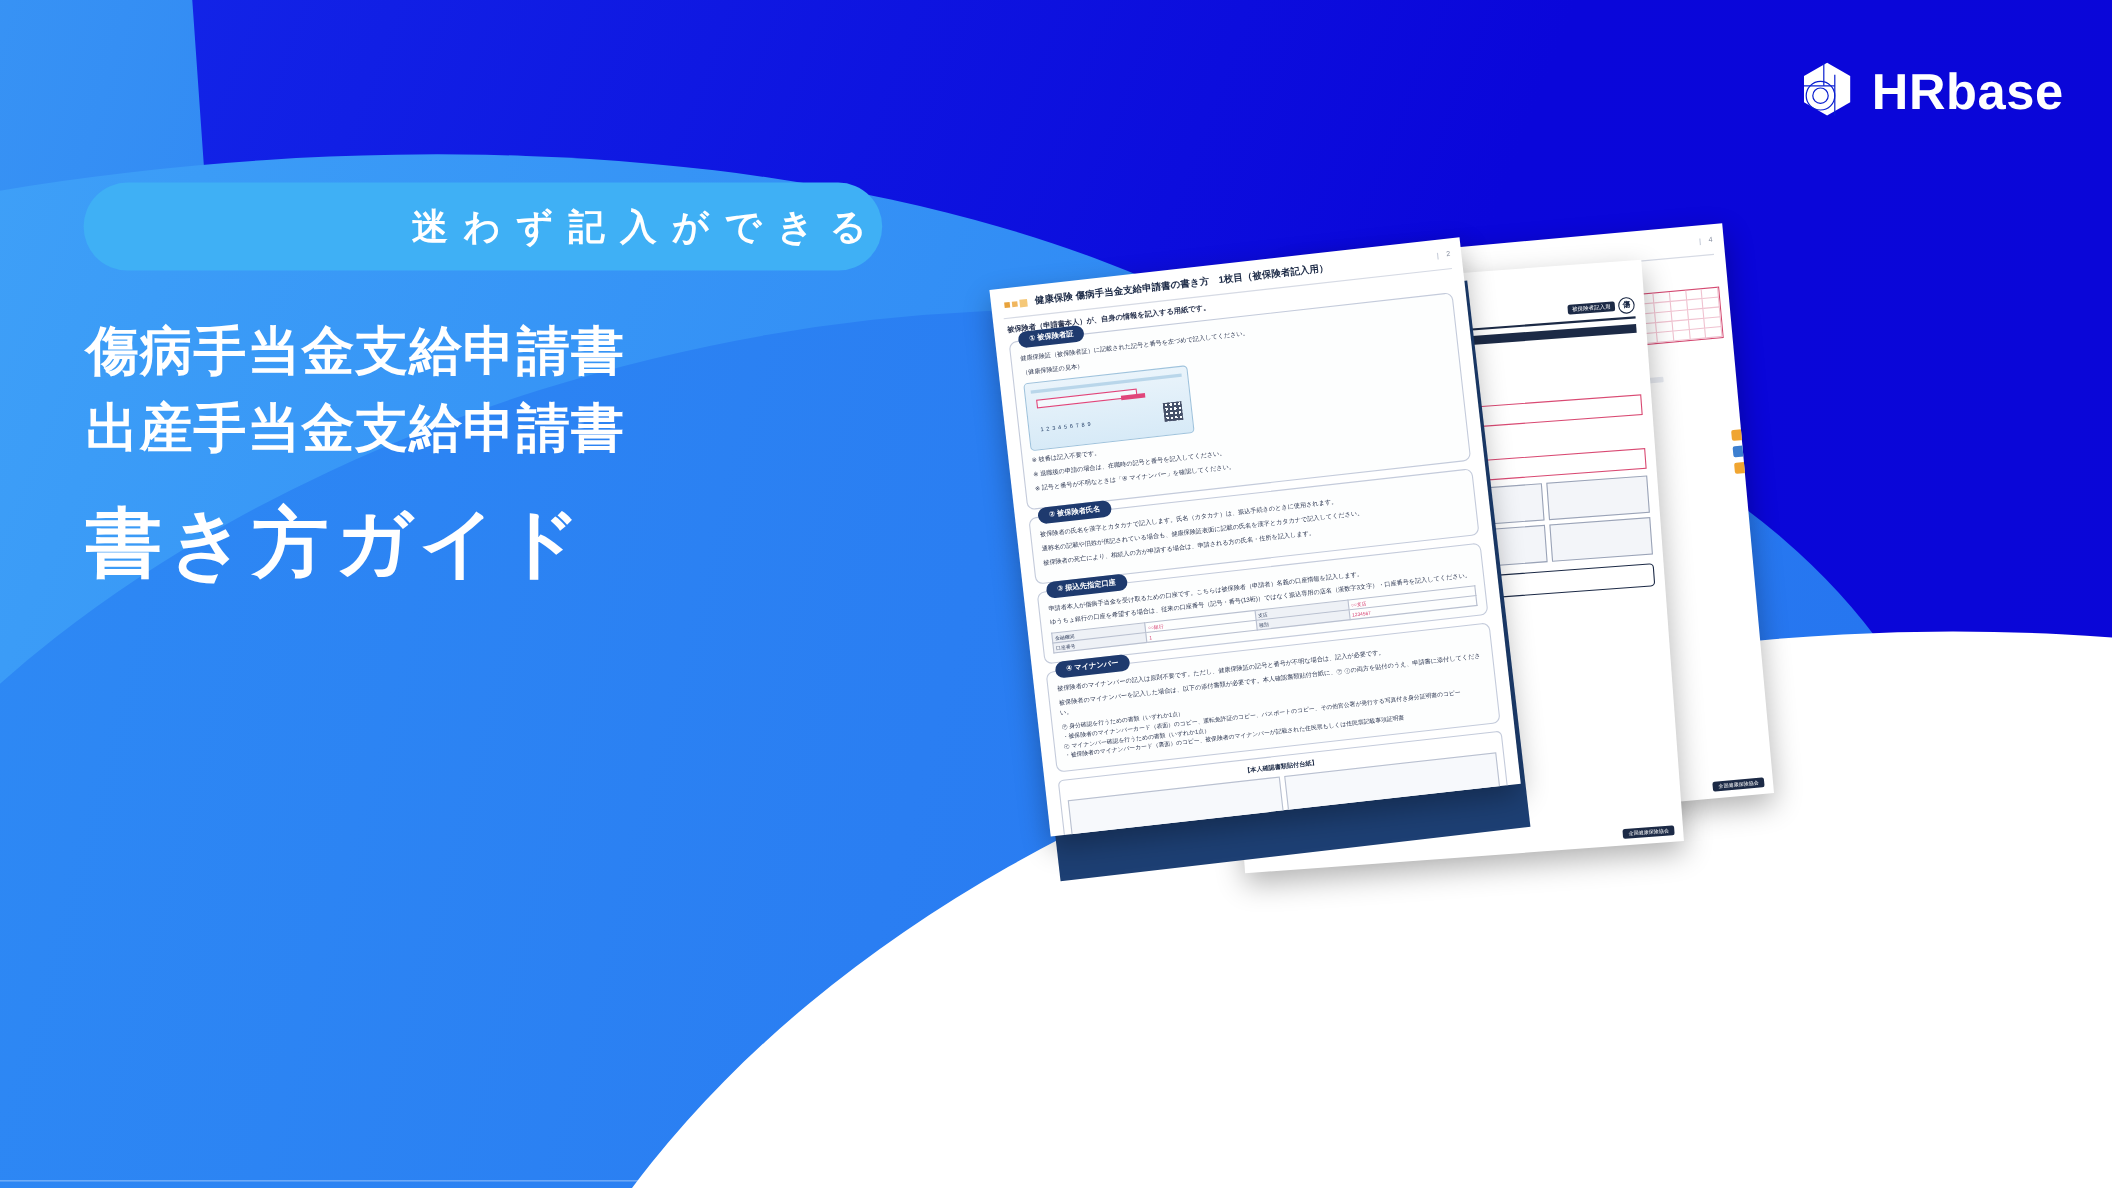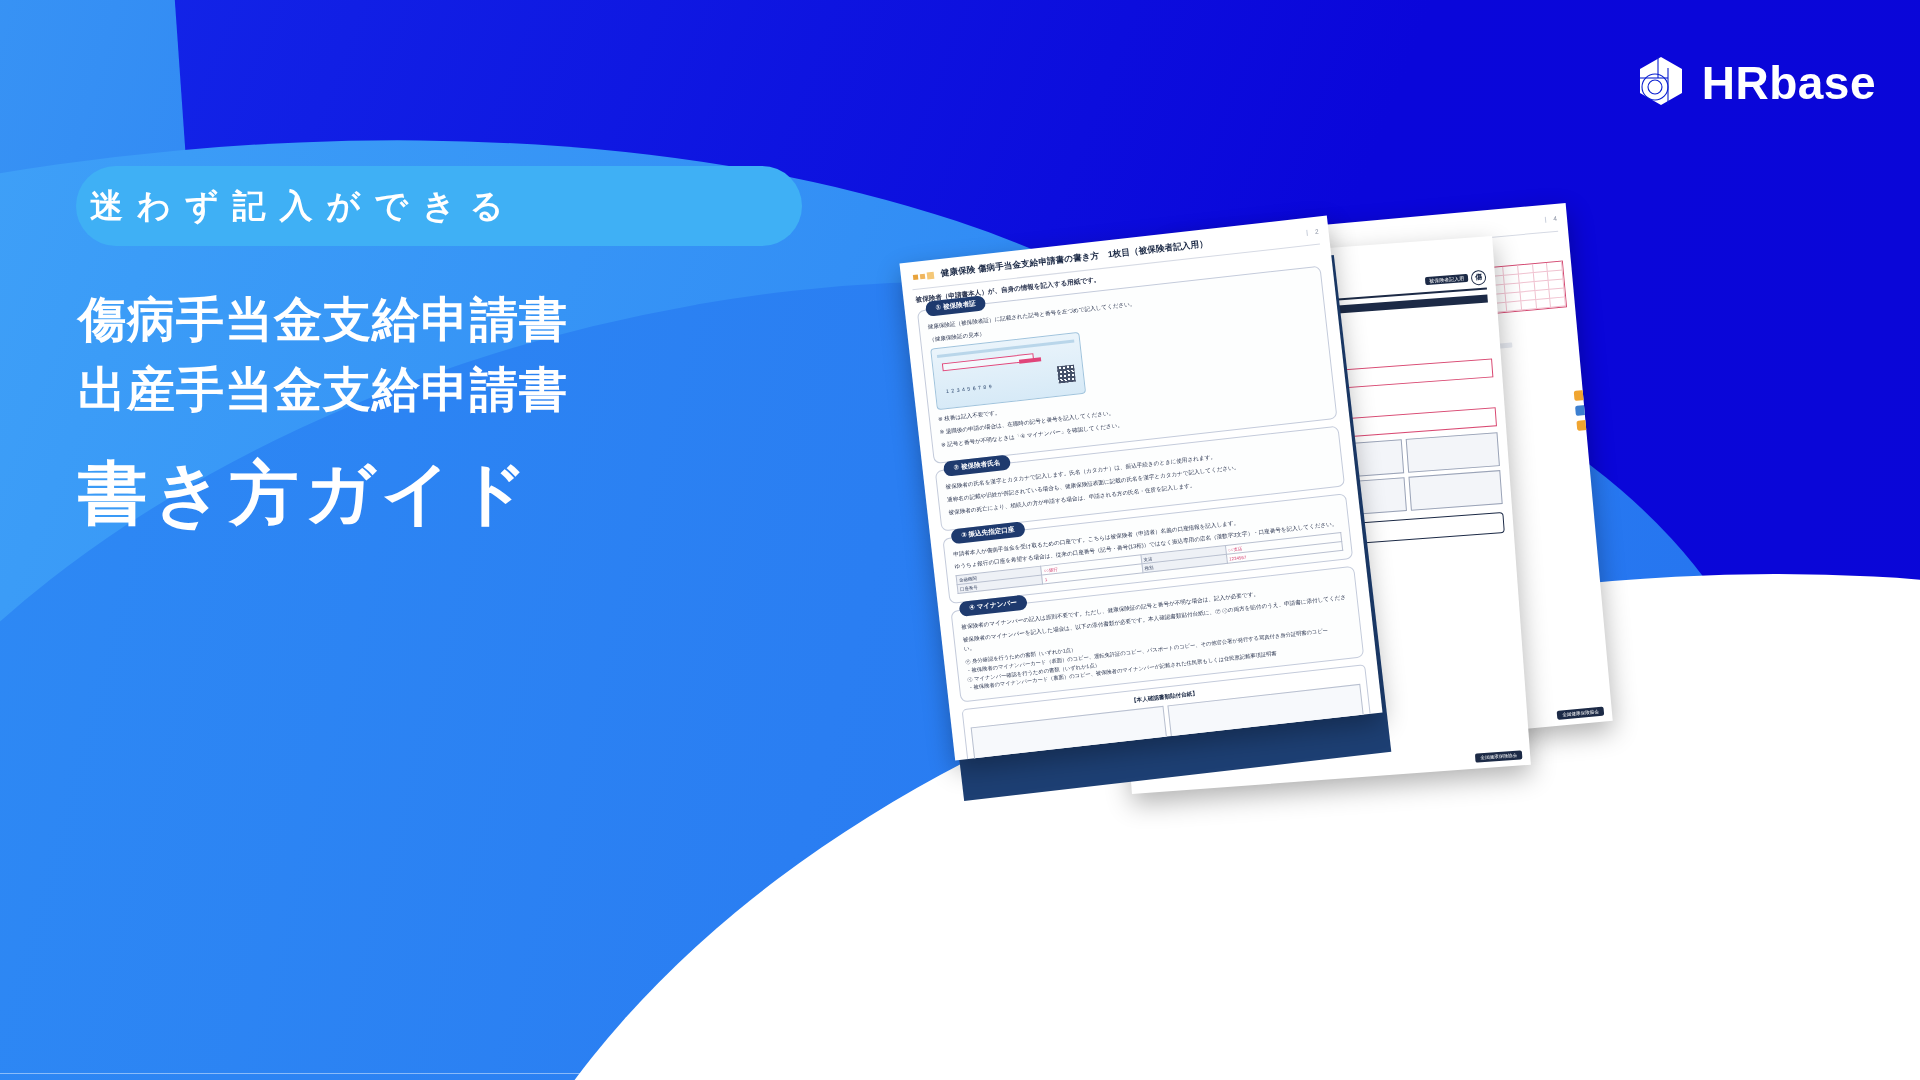--- a/index.html
+++ b/index.html
@@ -98,21 +98,21 @@
     white-space: nowrap;
   }
 
   
   .pill {
     position: absolute;
     left: 76px; top: 166px;
     width: 726px; height: 80px;
     background: #3fb0f5;
     border-radius: 40px;
-    display: flex; align-items: center; justify-content: flex-start;
+    display: flex; align-items: center; justify-content: flex-end;
     z-index: 25;
   }
   .pill-text {
     color: #ffffff;
     font-size: 33px;
     font-weight: 700;
     letter-spacing: 14px;
     text-indent: 14px;
     white-space: nowrap;
   }

